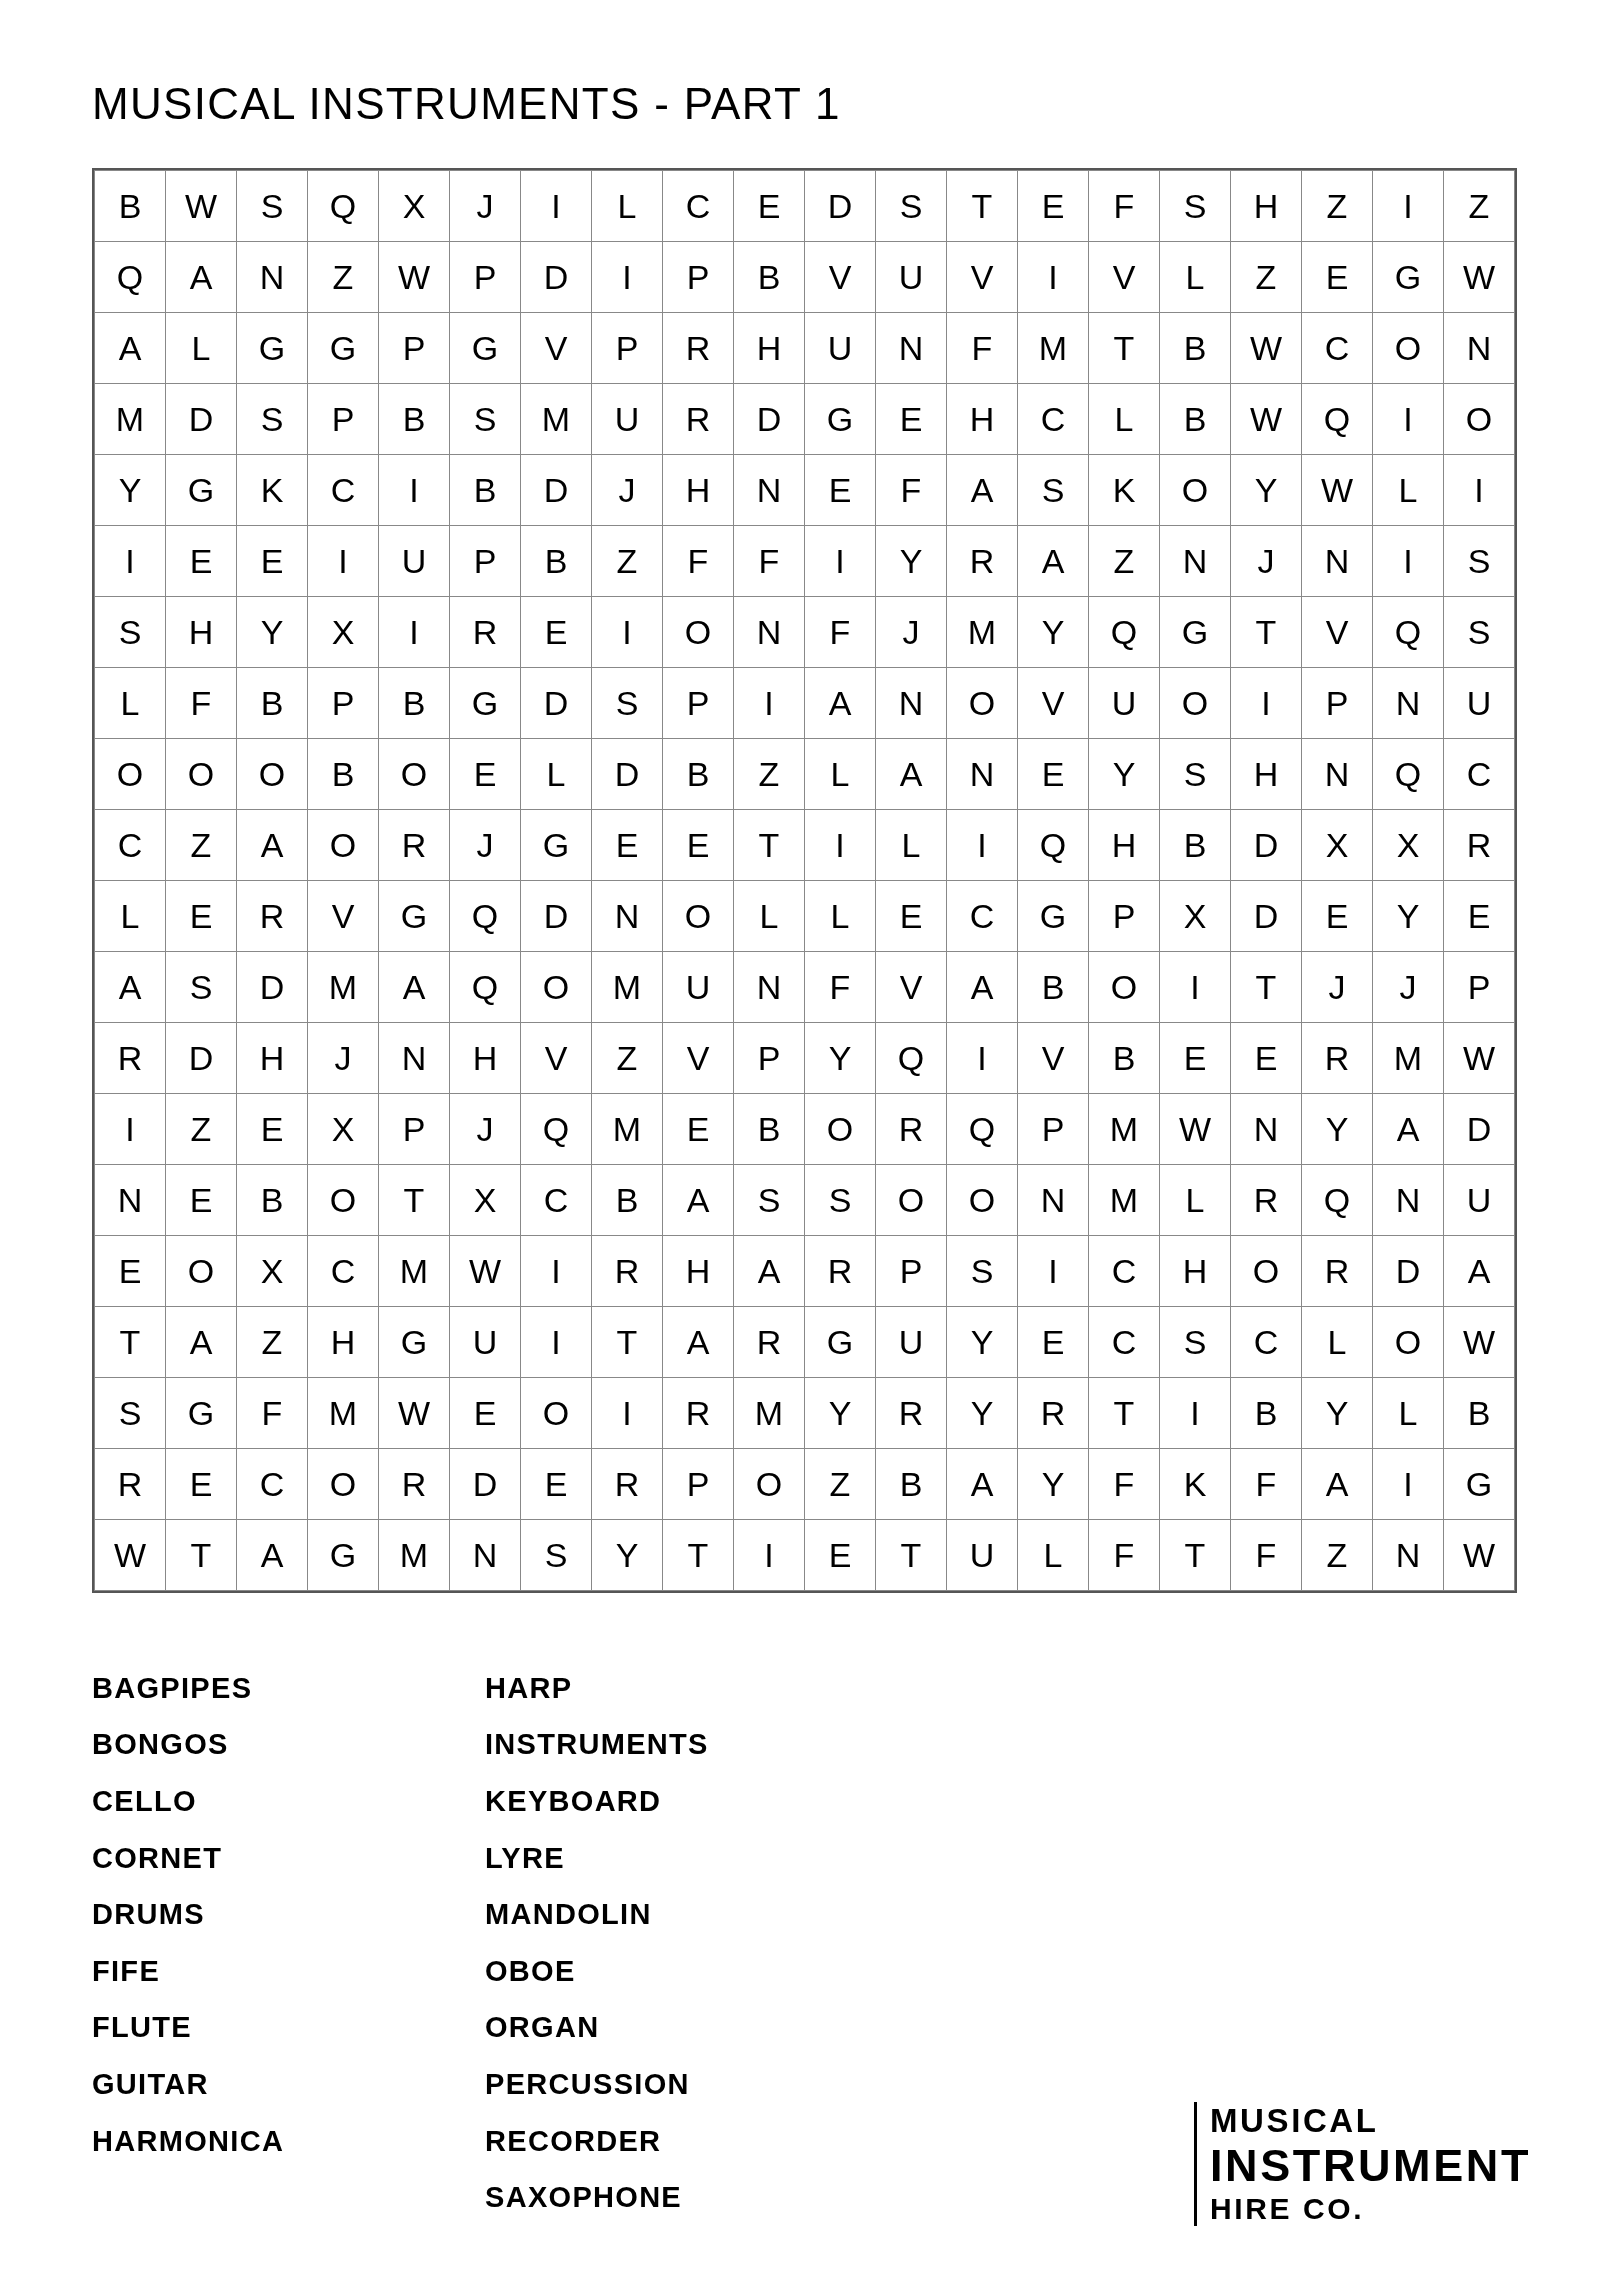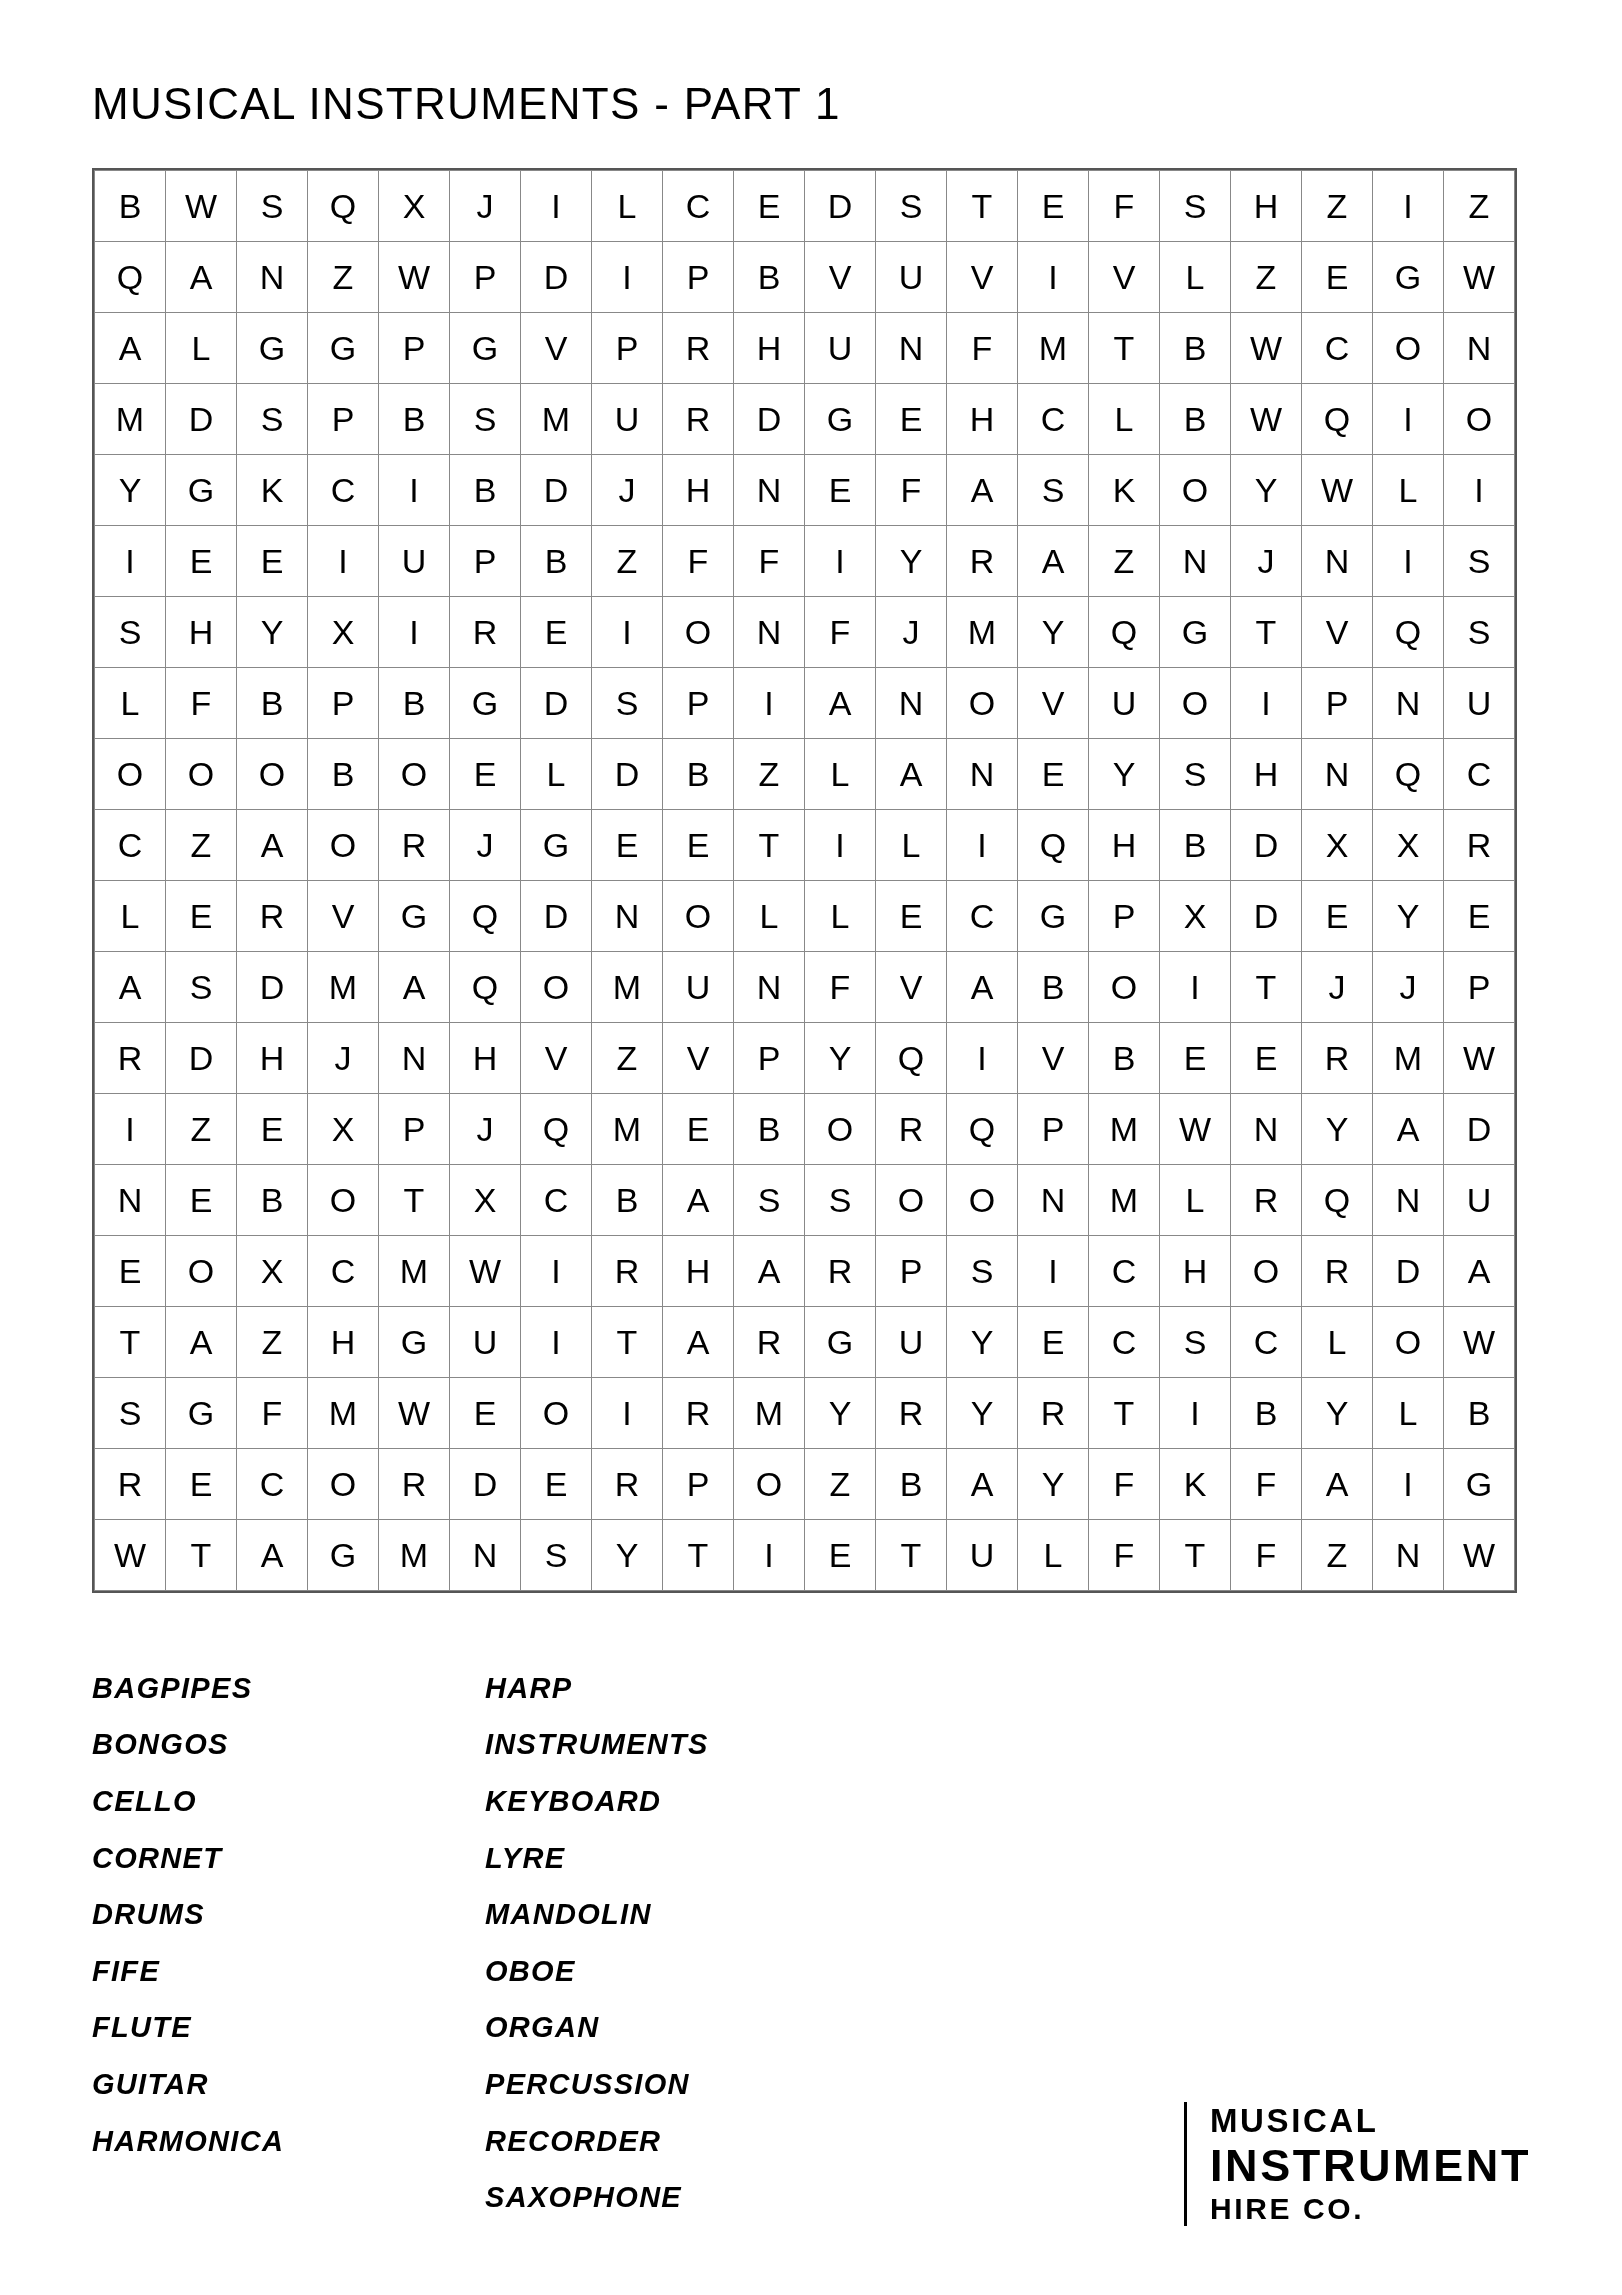--- a/index.html
+++ b/index.html
@@ -38,42 +38,41 @@
       font-weight: normal;
       border: 1px solid #888;
       letter-spacing: 0;
     }
 
     .word-list-section {
       display: flex;
       flex-direction: row;
       gap: 0;
       margin-top: 13px;
-      font-style: italic;
     }
 
     .word-column {
       display: flex;
       flex-direction: column;
       width: 393px;
     }
 
     .word-item {
       font-size: 29px;
       font-weight: bold;
       letter-spacing: 1.3px;
       padding: 11.8px 0;
       border-bottom: none;
     }
 
     .logo-box {
       margin-left: auto;
       margin-top: auto;
       border-left: 3.9px solid #000;
-      padding-left: 23px;
+      padding-left: 13px;
       display: flex;
       flex-direction: column;
       justify-content: flex-end;
       align-self: flex-end;
     }
 
     .logo-box .logo-line1 {
       font-size: 33px;
       font-weight: bold;
       letter-spacing: 2.6px;

